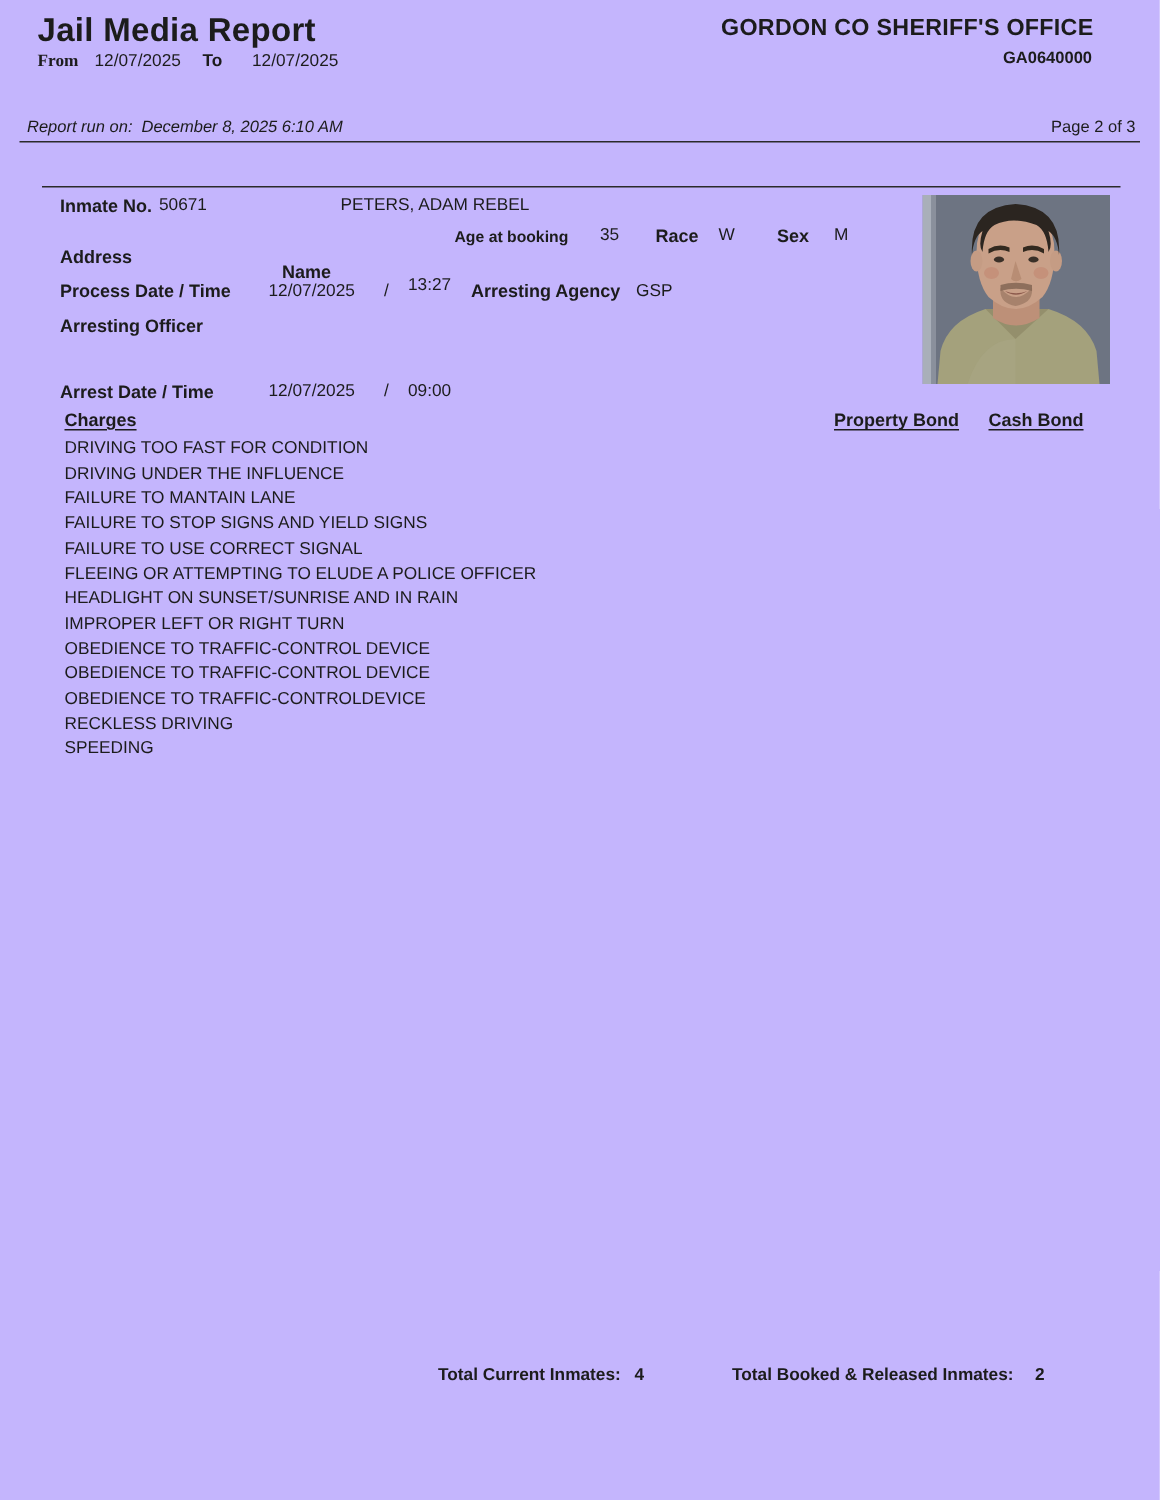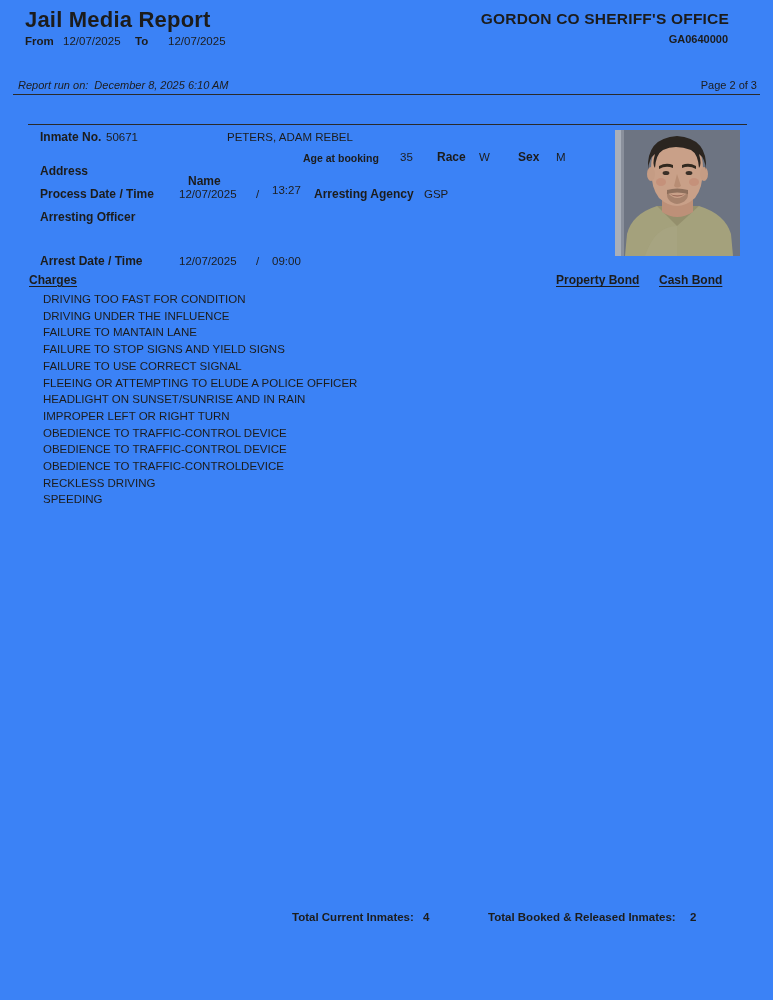--- a/index.html
+++ b/index.html
@@ -5,27 +5,27 @@
   html,body{margin:0;padding:0;}
   body{
     width:773px;height:1000px;
     background:#ffffff;
     font-family:"Liberation Sans","DejaVu Sans",sans-serif;
     color:#1c1c1c;
     position:relative;
     overflow:hidden;
     -webkit-font-smoothing:antialiased;
   }
-  .page{position:absolute;inset:0;background:#3b82f6;}
+  .page{position:absolute;inset:0;background:#c4b5fd;}
   .abs{position:absolute;white-space:nowrap;}
 
   
   .title{left:25px;top:7px;font-size:22px;font-weight:bold;letter-spacing:.2px;}
   .from-row{left:25px;top:35px;font-size:11.5px;}
-  .from-row .lbl-from{display:inline-block;width:38px;font-weight:bold;}
+  .from-row .lbl-from{display:inline-block;width:38px;font-weight:bold;font-family:Liberation Serif, serif;}
   .from-row .date1{display:inline-block;width:72px;}
   .from-row .lbl-to{display:inline-block;width:33px;font-weight:bold;}
   .office{right:44px;top:10px;font-size:15.5px;font-weight:bold;letter-spacing:.2px;}
   .office-code{right:45px;top:33px;font-size:11px;font-weight:bold;}
   .runon{left:18px;top:79px;font-size:11px;font-style:italic;}
   .runon .runon-val{margin-left:6px;}
   .pageno{right:16px;top:79px;font-size:11px;}
 
   .hr1{position:absolute;left:13px;top:94px;width:747px;height:0;border-top:1.4px solid #2a2a2a;}
   .section-title{left:30px;top:101px;font-size:13.5px;font-weight:bold;letter-spacing:.2px;}
@@ -89,21 +89,21 @@
   <span class="abs lab" style="left:314px;top:187px;">Arresting Agency</span>
   <span class="abs val" style="left:424px;top:188px;">GSP</span>
 
   <span class="abs lab" style="left:40px;top:210px;">Arresting Officer</span>
 
   <span class="abs lab" style="left:40px;top:254px;">Arrest Date / Time</span>
   <span class="abs val" style="left:179px;top:255px;">12/07/2025</span>
   <span class="abs val" style="left:256px;top:255px;">/</span>
   <span class="abs val" style="left:272px;top:255px;">09:00</span>
 
-  <span class="abs charges-hdr" style="left:29px;top:273px;text-align:right;">Charges</span>
+  <span class="abs charges-hdr" style="left:43px;top:273px;text-align:right;">Charges</span>
   <span class="abs charges-hdr" style="left:556px;top:273px;">Property Bond</span>
   <span class="abs charges-hdr" style="left:659px;top:273px;">Cash Bond</span>
 
   <div class="charges-list">
       <div class="charge-line">DRIVING TOO FAST FOR CONDITION</div>
       <div class="charge-line">DRIVING UNDER THE INFLUENCE</div>
       <div class="charge-line">FAILURE TO MANTAIN LANE</div>
       <div class="charge-line">FAILURE TO STOP SIGNS AND YIELD SIGNS</div>
       <div class="charge-line">FAILURE TO USE CORRECT SIGNAL</div>
       <div class="charge-line">FLEEING OR ATTEMPTING TO ELUDE A POLICE OFFICER</div>

